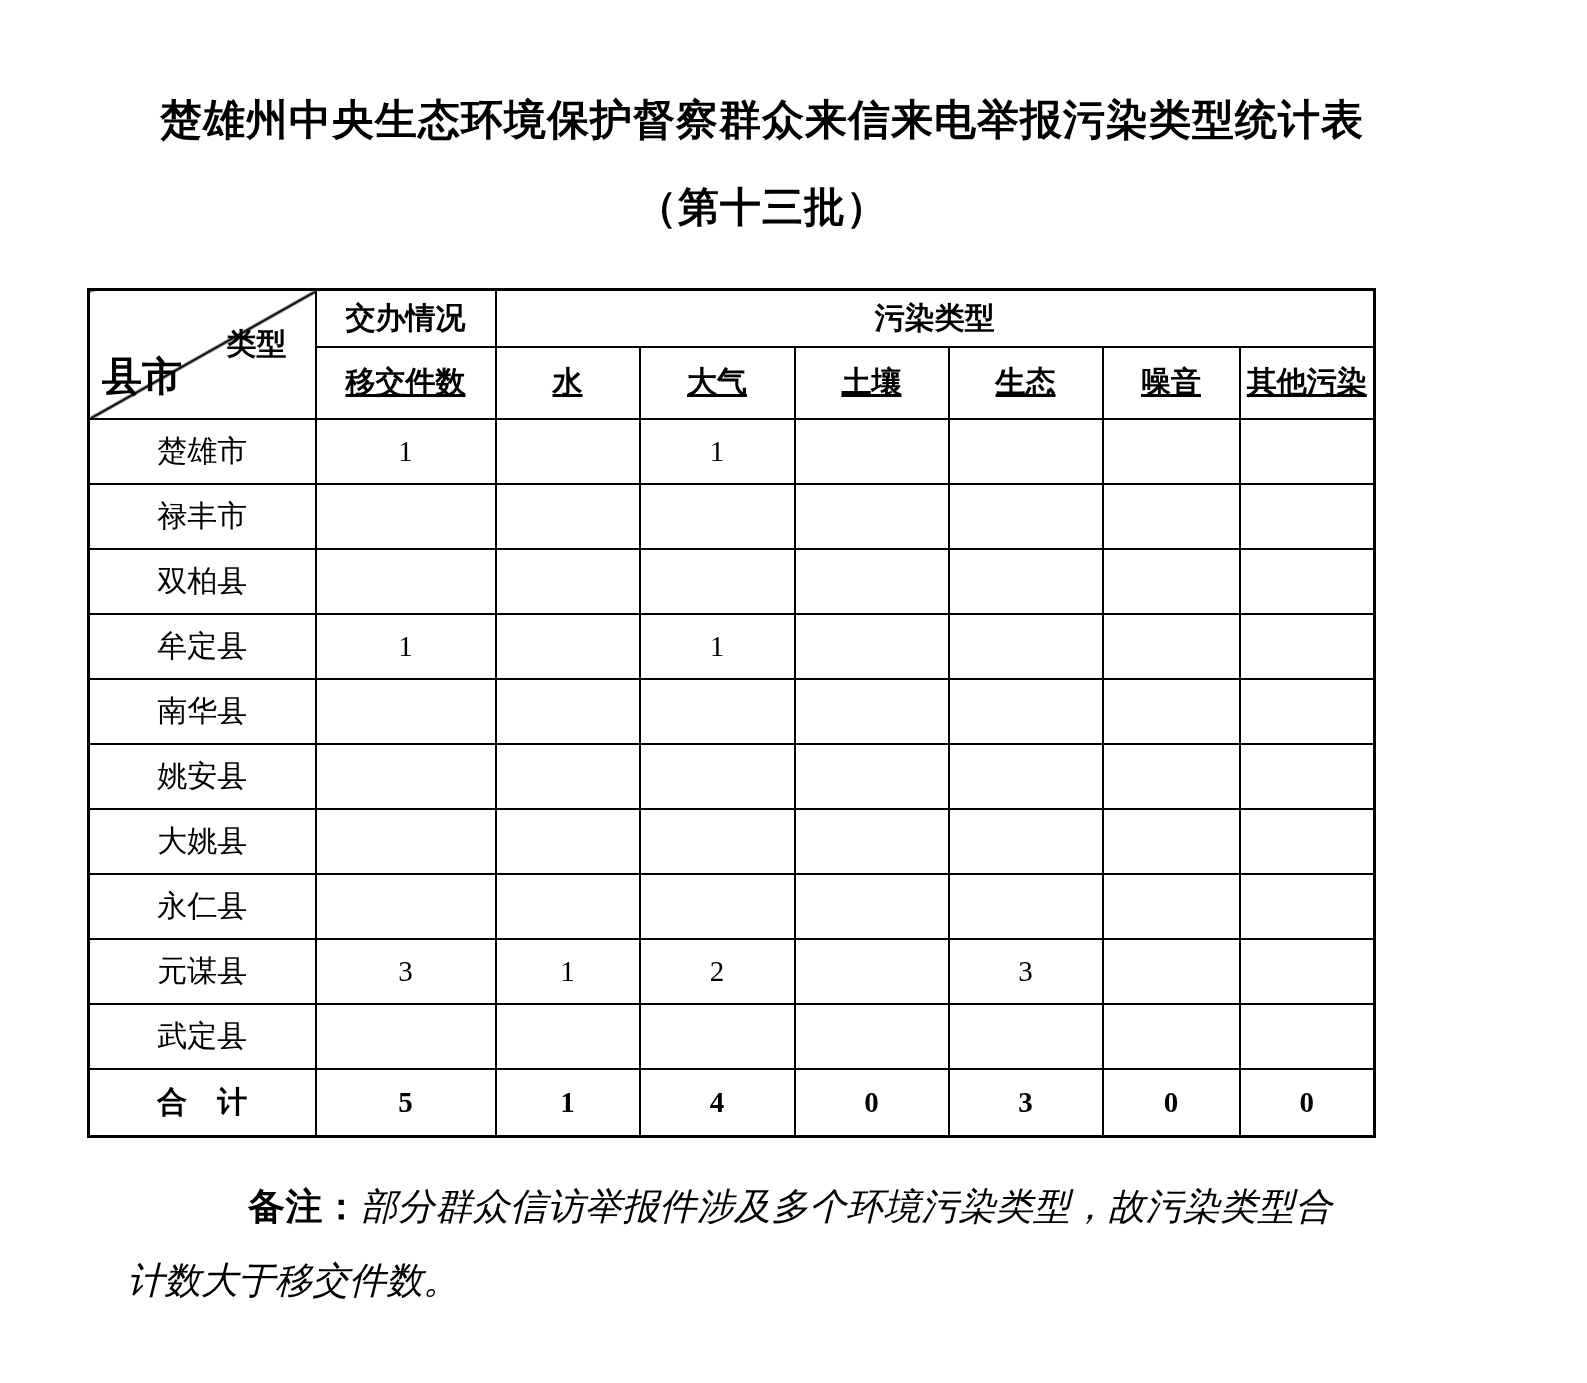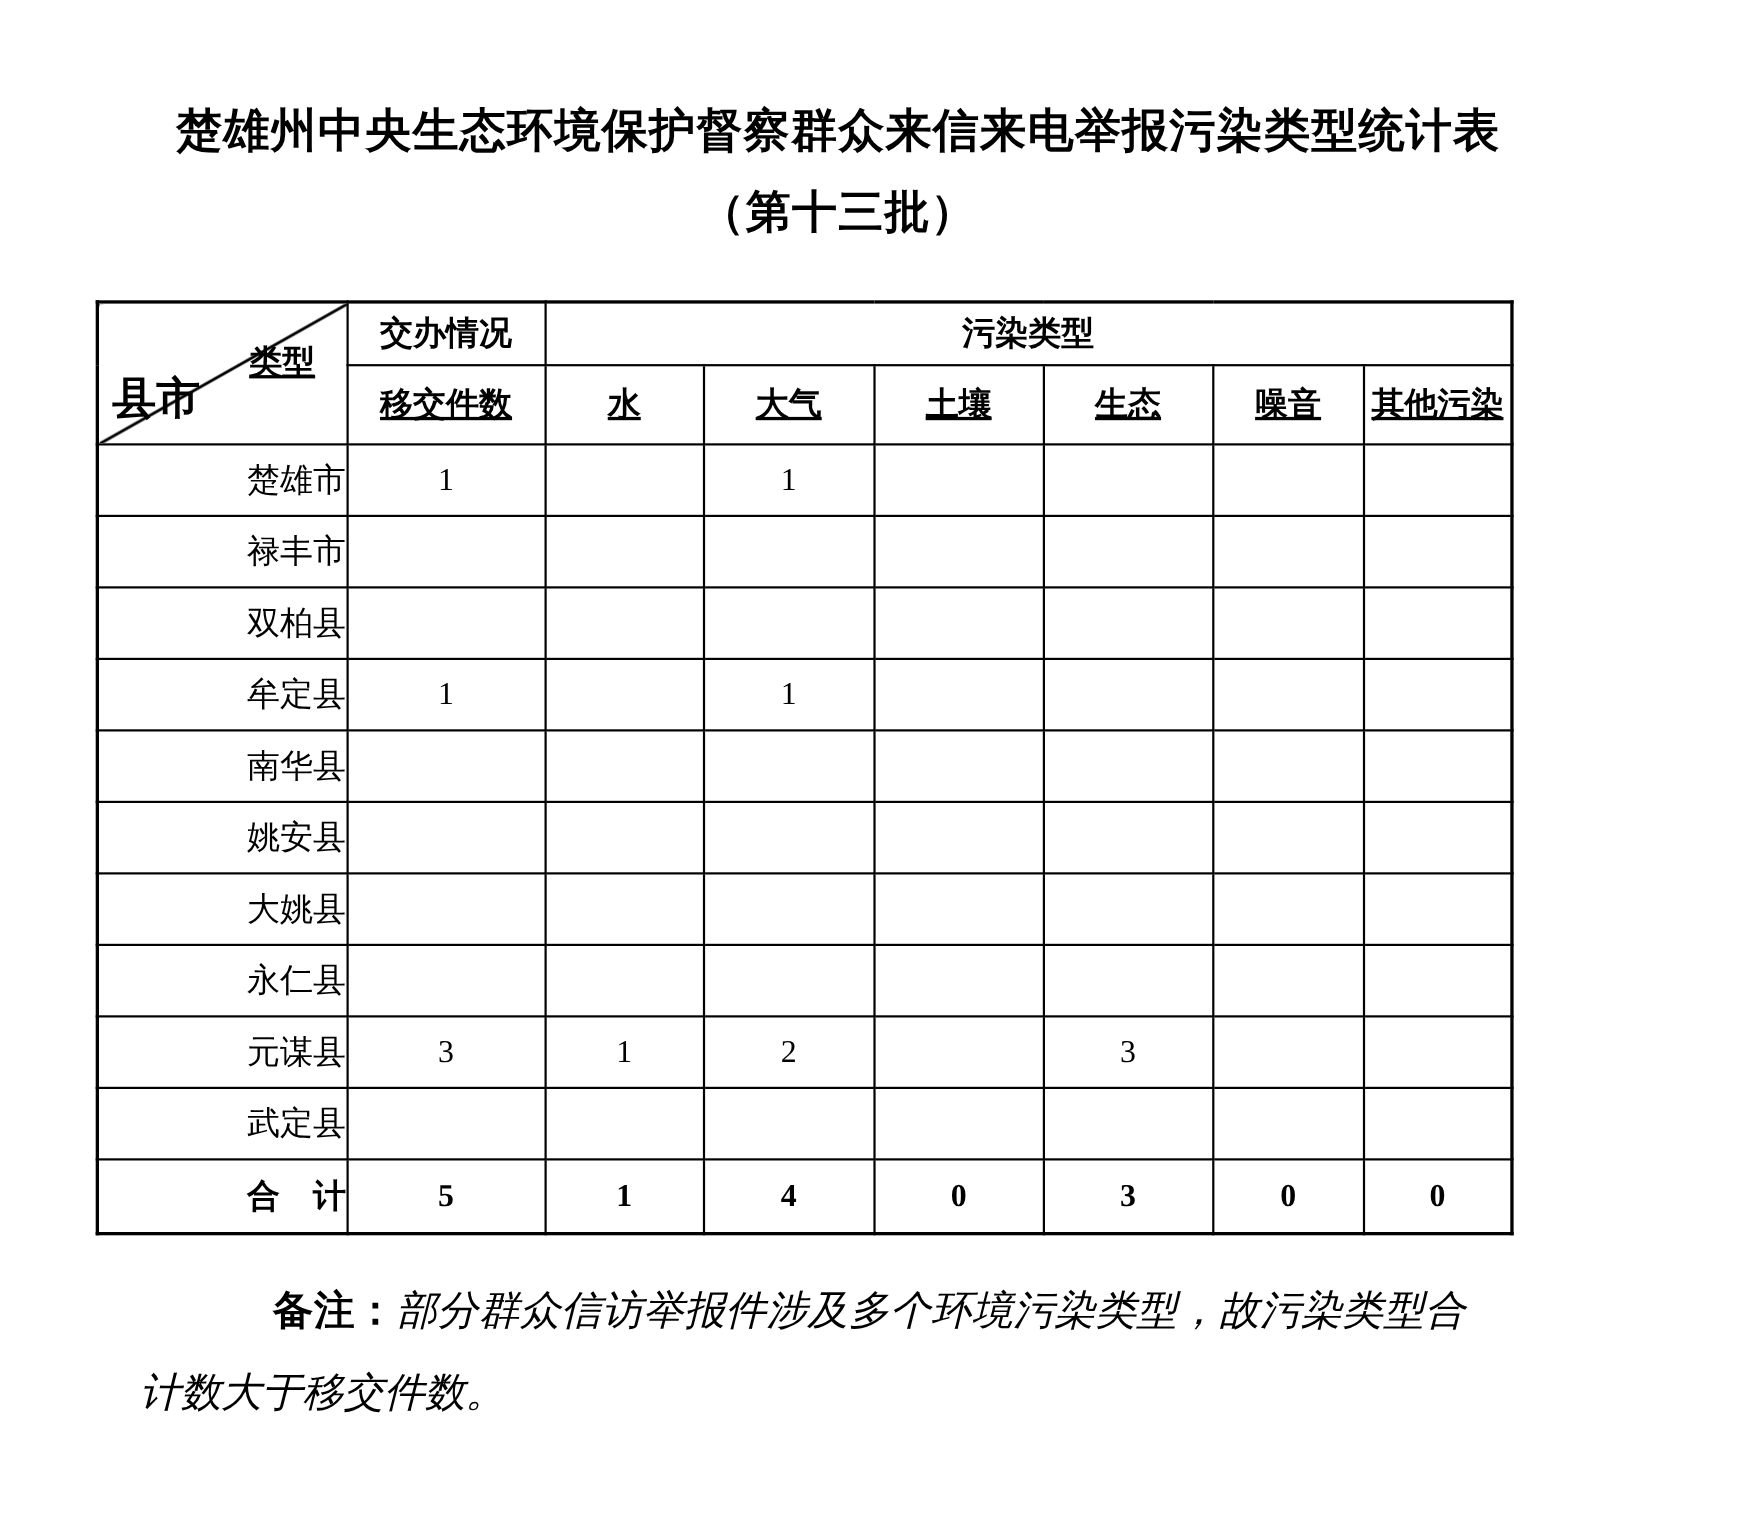--- a/index.html
+++ b/index.html
@@ -23,21 +23,21 @@
     font-weight: bold;
     letter-spacing: 1px;
     line-height: 1.2;
     font-family: "Liberation Serif", "DejaVu Serif", serif;
   }
   .doc-subtitle {
     text-align: center;
     font-size: 41px;
     font-weight: bold;
     letter-spacing: 1px;
-    margin-top: 20px;
+    margin-top: 35px;
     font-family: Liberation Mono, monospace;
   }
   table.stats {
     margin-top: 53px;
     border-collapse: collapse;
     table-layout: fixed;
     width: 1286px;
     border: 3px solid #000;
   }
   table.stats th, table.stats td {
@@ -47,40 +47,39 @@
     font-size: 30px;
     padding: 0;
     overflow: hidden;
   }
   table.stats th { font-weight: bold; }
   tr.hdr-row-1 { height: 57px; }
   tr.hdr-row-2 { height: 72px; text-decoration: underline; }
   tbody tr.data-row { height: 65px; }
   tbody tr.total-row { height: 68px; }
   tbody td { font-weight: normal; }
-  tbody td.county { font-size: 30px; text-align: right; }
+  tbody td.county { font-size: 30px; }
   tbody td.num { font-size: 29px; }
   tr.total-row td { font-weight: bold; }
   tr.total-row td.county { letter-spacing: 0; }
   
   th.corner {
     position: relative;
     background-image: linear-gradient(to bottom right,
       transparent calc(50% - 2px),
       #000 calc(50% - 0.6px),
       #000 calc(50% + 0.6px),
       transparent calc(50% + 2px));
   }
   th.corner .corner-top {
     position: absolute;
     top: 33px;
     right: 28px;
     font-size: 30px;
     font-weight: bold;
-    text-decoration: underline;
   }
   th.corner .corner-bottom {
     position: absolute;
     bottom: 14px;
     left: 12px;
     font-size: 40px;
     font-weight: bold;
   }
   .note {
     margin-top: 32px;

